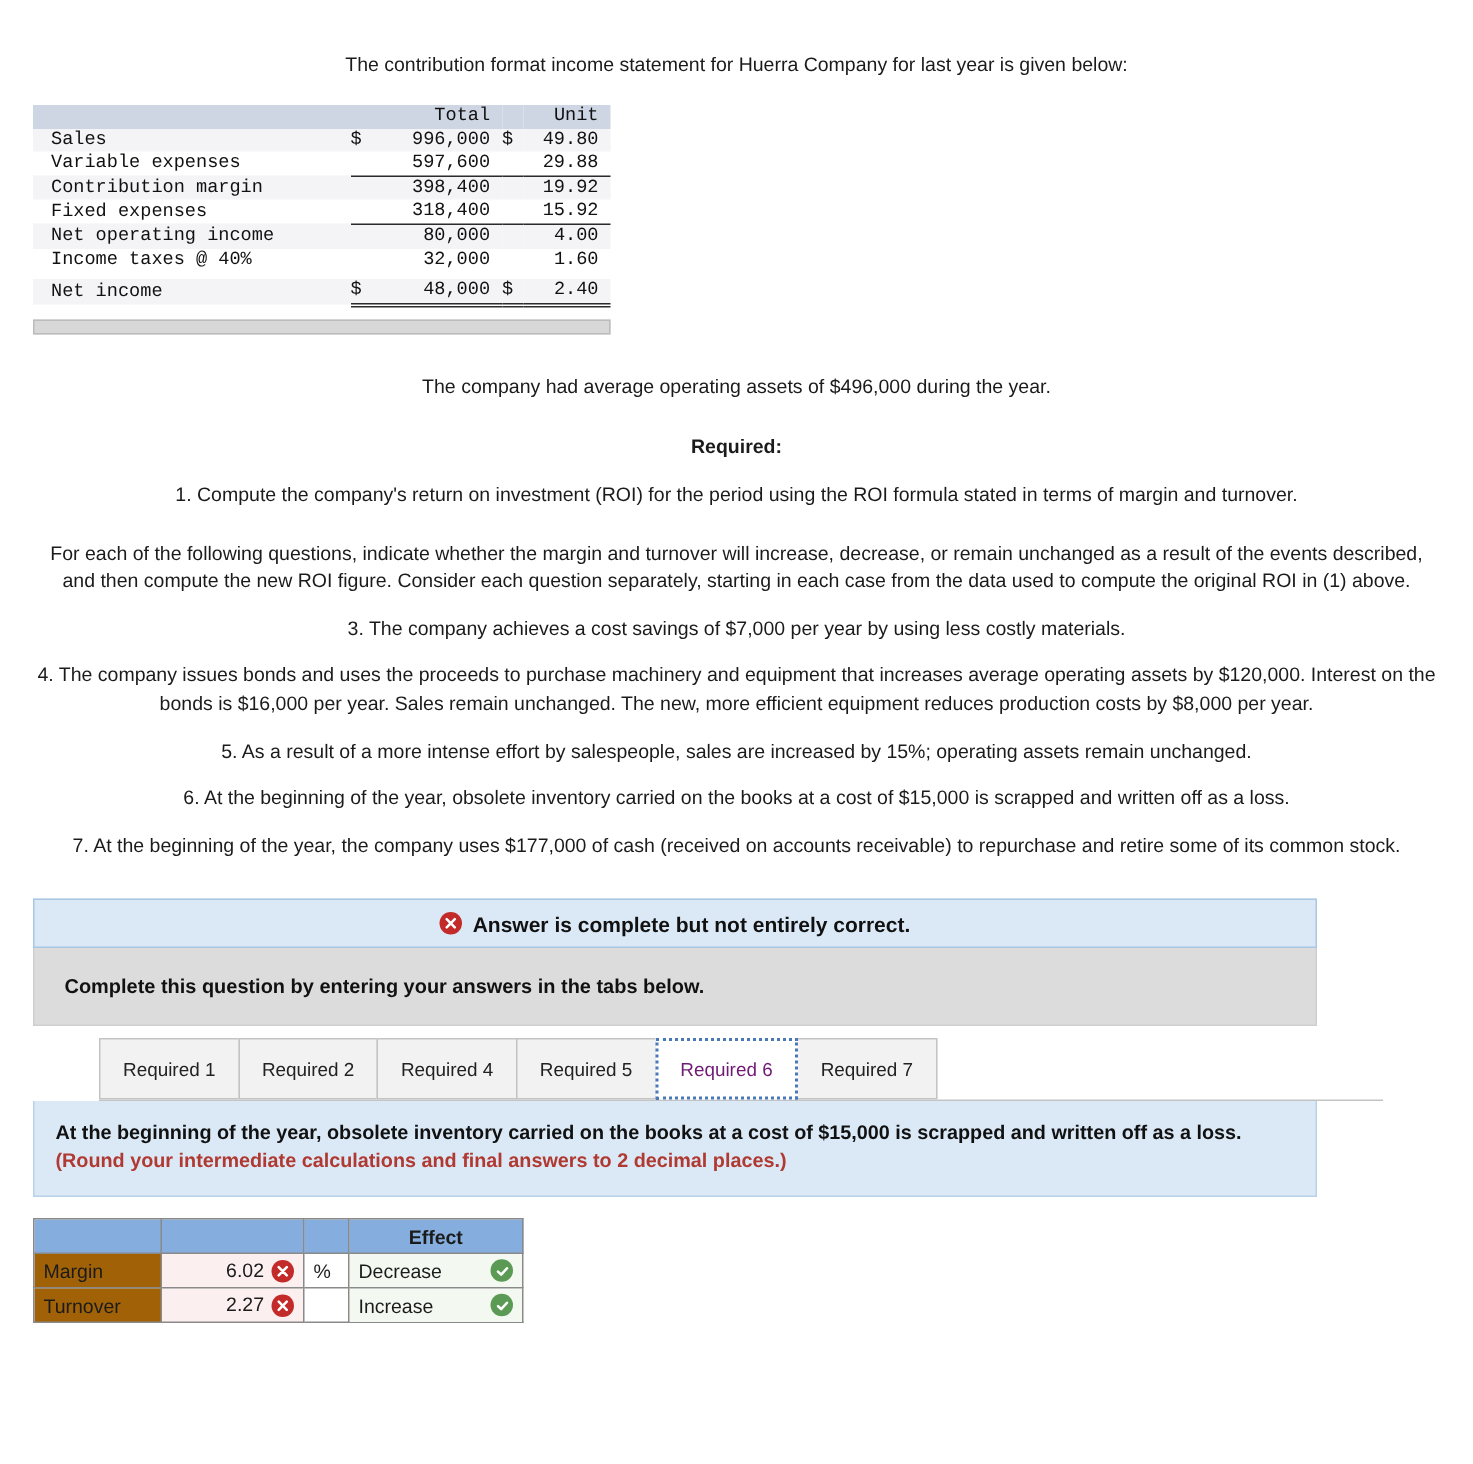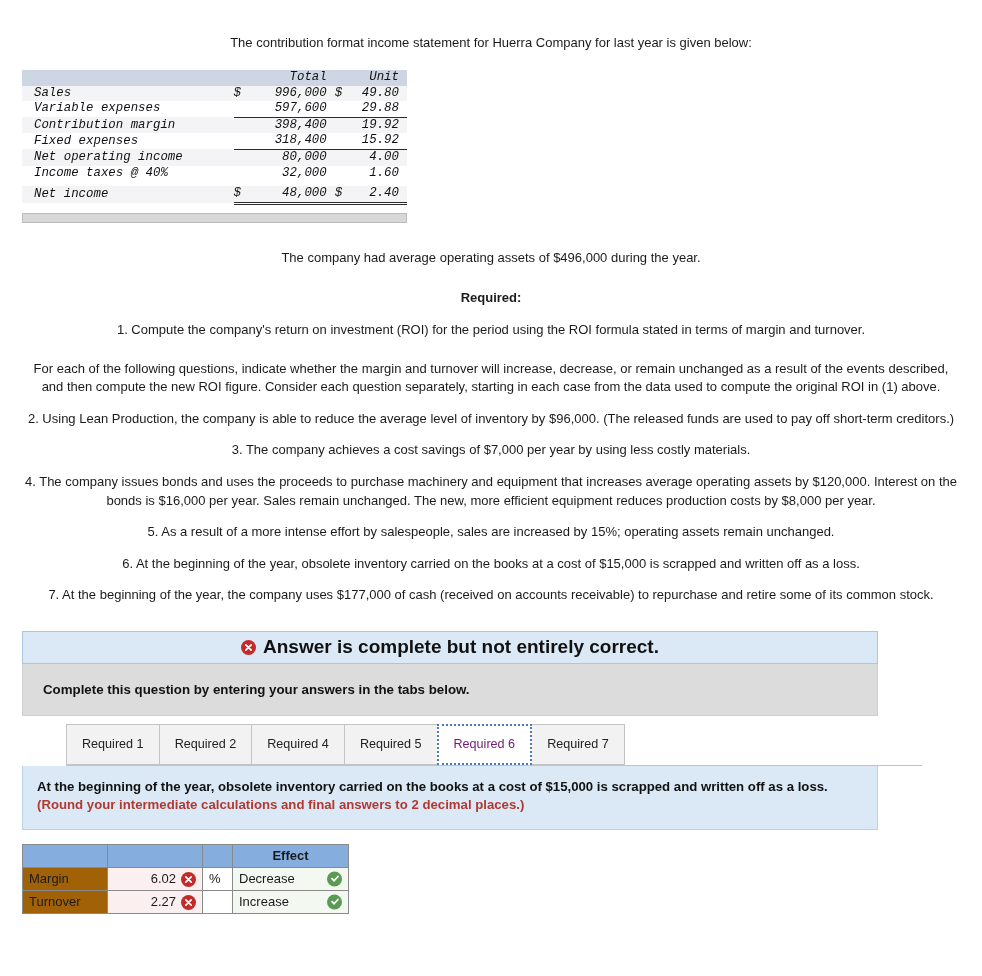--- a/index.html
+++ b/index.html
@@ -43,21 +43,20 @@
     font-family: "Liberation Mono", "DejaVu Sans Mono", monospace;
     font-size: 12.4px;
     color: #111;
   }
   table.income th, table.income td {
     padding: 0;
     font-weight: normal;
     line-height: 15.6px;
     height: 15.6px;
     white-space: pre;
-    font-style: italic;
   }
   table.income thead tr { background: #ced5e3; }
   table.income thead th { height: 16px; }
   .hd-total, .hd-unit { text-align: center; }
   .c-label { width: 205px; padding-left: 12px !important; }
   .c-cur   { width: 18px; text-align: left; }
   .c-tot   { width: 80px; text-align: right; padding-right: 8px !important; }
   .c-cur2  { width: 14px; text-align: left; }
   .c-unit  { width: 56px; text-align: right; padding-right: 8px !important; }
   tr.zebra { background: #f4f4f6; }
@@ -86,21 +85,21 @@
   .p-block { margin-top: 20px; }
   .p-tight { margin-top: 0; }
 
   
   .card { width: 856px; margin-top: 26px; }
   .alert {
     background: #dbe9f6;
     border: 1px solid #a7c7e3;
     height: 33px;
     display: flex; align-items: center; justify-content: center;
-    font-size: 19px; font-weight: bold; color: #111;
+    font-size: 14px; font-weight: bold; color: #111;
   }
   .alert .x-icon { margin-right: 7px; display: inline-flex; }
   .icon-circle {
     width: 15px; height: 15px; border-radius: 50%;
     display: inline-flex; align-items: center; justify-content: center;
   }
   .icon-circle.red { background: #c32b2b; }
   .icon-circle.green { background: #5b9a54; }
   .icon-circle svg { display: block; }
 
@@ -268,21 +267,20 @@
     </table>
     <div class="is-footer"></div>
   </div>
 
   <p class="body-text p-assets">The company had average operating assets of $496,000 during the year.</p>
 
   <p class="body-text p-required">Required:</p>
   <p class="body-text p-req1">1. Compute the company's return on investment (ROI) for the period using the ROI formula stated in terms of margin and turnover.</p>
 
   <p class="body-text p-block">For each of the following questions, indicate whether the margin and turnover will increase, decrease, or remain unchanged as a result of the events described, and then compute the new ROI figure. Consider each question separately, starting in each case from the data used to compute the original ROI in (1) above.</p>
-  <p class="body-text p-tight">2. Using Lean Production, the company is able to reduce the average level of inventory by $96,000. (The released funds are used to pay off short-term creditors.)</p>
   <p class="body-text p-tight">3. The company achieves a cost savings of $7,000 per year by using less costly materials.</p>
   <p class="body-text p-tight">4. The company issues bonds and uses the proceeds to purchase machinery and equipment that increases average operating assets by $120,000. Interest on the bonds is $16,000 per year. Sales remain unchanged. The new, more efficient equipment reduces production costs by $8,000 per year.</p>
   <p class="body-text p-tight">5. As a result of a more intense effort by salespeople, sales are increased by 15%; operating assets remain unchanged.</p>
   <p class="body-text p-tight">6. At the beginning of the year, obsolete inventory carried on the books at a cost of $15,000 is scrapped and written off as a loss.</p>
   <p class="body-text p-tight">7. At the beginning of the year, the company uses $177,000 of cash (received on accounts receivable) to repurchase and retire some of its common stock.</p>
 
   <div class="card">
 
     <div class="alert">
       <span class="x-icon">

